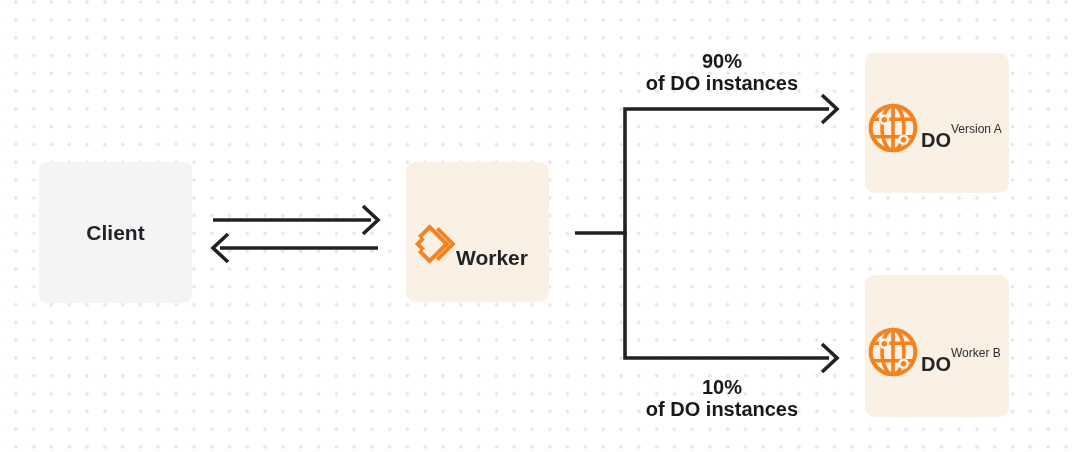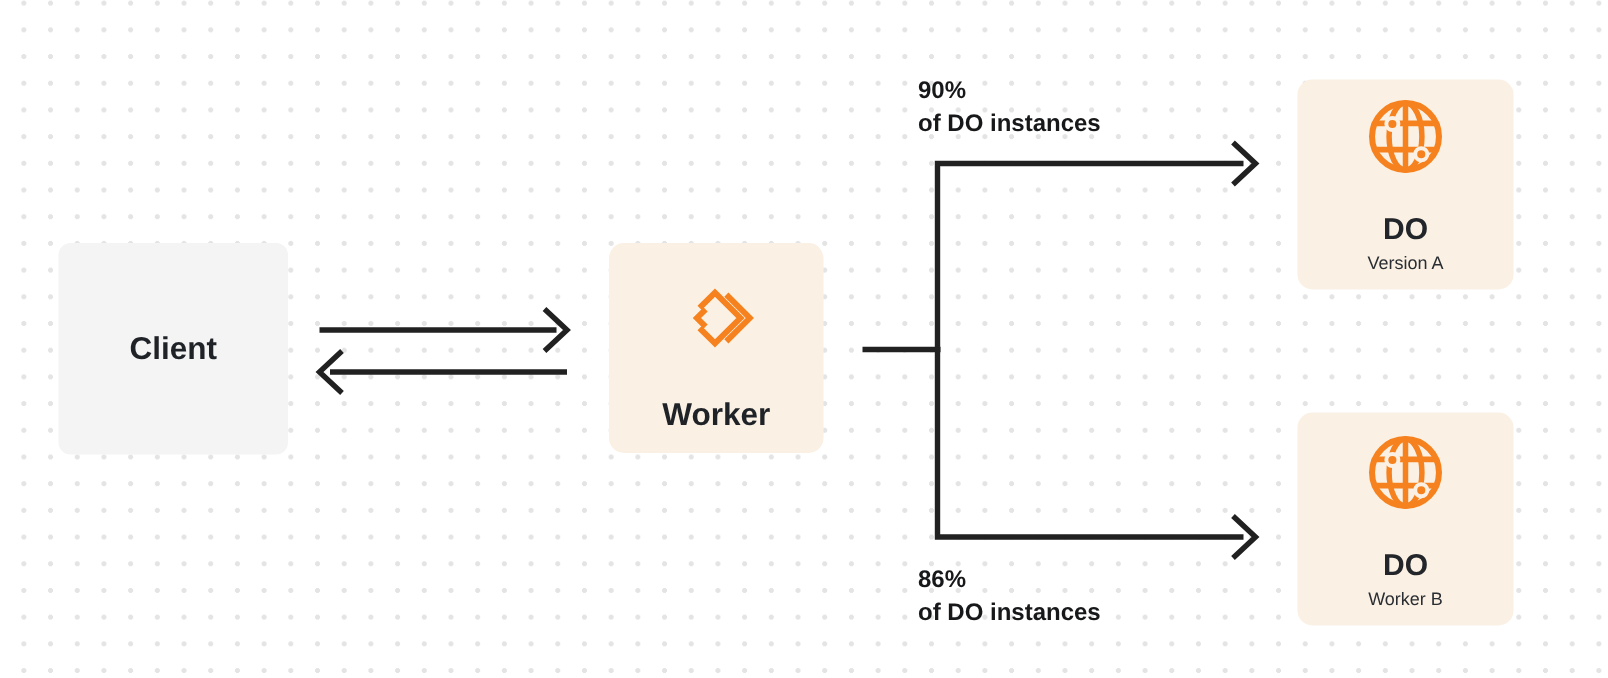--- a/index.html
+++ b/index.html
@@ -6,33 +6,33 @@
   .canvas{
     position:relative;width:1072px;height:452px;overflow:hidden;
     background-color:#ffffff;
     background-image:radial-gradient(circle,#e4e4e4 1.5px,transparent 1.7px);
     background-size:17.8px 17.8px;background-position:7px 11px;
     font-family:"Liberation Sans","DejaVu Sans",sans-serif;
     color:#1f2227;
   }
   .connectors{position:absolute;left:0;top:0;width:1072px;height:452px;pointer-events:none;}
   .connectors path{fill:none;stroke:#212121;stroke-width:3.6;stroke-linejoin:miter;stroke-linecap:butt;}
-  .node{position:absolute;display:flex;flex-direction:column;align-items:center;box-sizing:border-box;}
+  .node{position:absolute;display:flex;flex-direction:row;align-items:center;box-sizing:border-box;}
   .node-client{left:39px;top:162px;width:153px;height:141px;background:#f4f4f5;border-radius:8px;justify-content:center;}
   .cream{background:#faf0e3;border-radius:10px;}
   .node-worker{left:406px;top:162px;width:143px;height:140px;padding-top:23px;}
   .node-do-a{left:865px;top:53px;width:144px;height:140px;padding-top:10px;}
   .node-do-b{left:865px;top:275px;width:144px;height:142px;padding-top:12px;}
   .node-label{font-size:21px;font-weight:700;line-height:21px;}
   .node-worker .node-label{margin-top:27px;}
   .workers-logo{width:50px;height:54px;display:block;}
   .globe{width:56px;height:56px;display:block;}
   .do-title{font-size:20px;font-weight:700;line-height:20px;margin-top:24px;color:#222529;}
   .do-subtitle{font-size:12px;font-weight:400;line-height:20px;margin-top:2px;color:#2a2e33;}
-  .pct-label{position:absolute;width:220px;font-size:16px;font-weight:700;line-height:22px;color:#17181a;}
+  .pct-label{position:absolute;width:220px;text-align:center;font-size:20px;font-weight:700;line-height:22px;color:#17181a;}
   .pct-label-top{left:612px;top:50px;}
   .pct-label-bottom{left:612px;top:376px;}
 </style>
 </head>
 <body>
 
 <div class="canvas">
 
   <svg class="connectors" viewBox="0 0 1072 452" xmlns="http://www.w3.org/2000/svg">
     <g>
@@ -97,17 +97,17 @@
     <span class="do-title">DO</span>
     <span class="do-subtitle">Worker B</span>
   </div>
 
   <div class="pct-label pct-label-top">
     <div>90%</div>
     <div>of DO instances</div>
   </div>
 
   <div class="pct-label pct-label-bottom">
-    <div>86%</div>
+    <div>10%</div>
     <div>of DO instances</div>
   </div>
 
 </div>
 
 </body></html>

